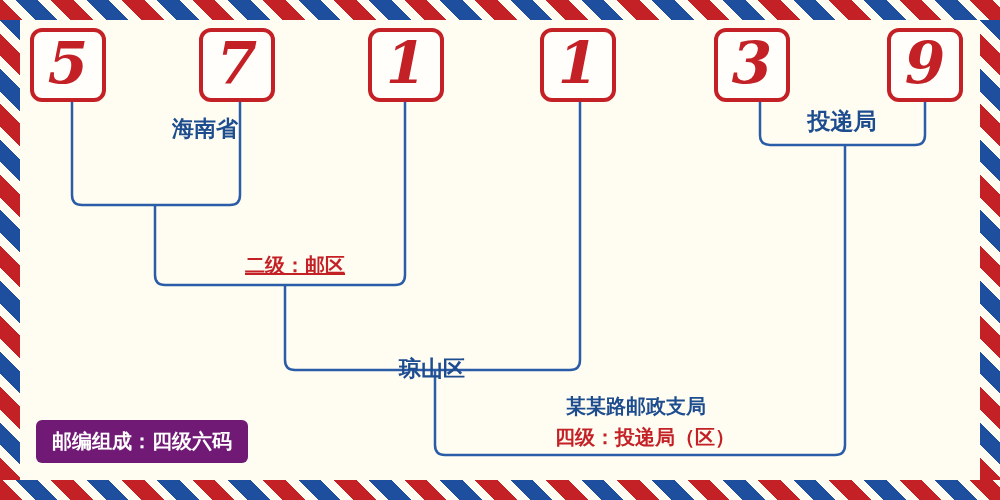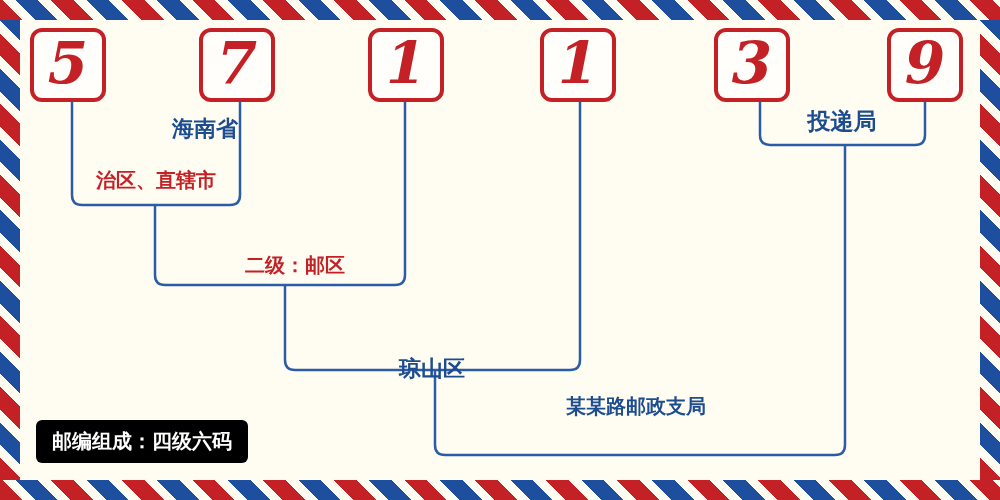--- a/index.html
+++ b/index.html
@@ -42,21 +42,21 @@
 
   .lbl {
     position:absolute; transform:translateX(-50%);
     white-space:nowrap; font-weight:700; text-align:center;
   }
   .navy { color:#1d4c8f; font-size:22px; }
   .red  { color:#c42127; font-size:20px; }
 
   .footer-badge {
     position:absolute; left:36px; top:420px;
-    background:#000000; color:#ffffff;
+    background:#701a75; color:#ffffff;
     font-size:20px; font-weight:700;
     padding:8px 16px; border-radius:6px; white-space:nowrap;
   }
 </style>
 </head>
 <body>
 
 <div class="canvas">
 
   <div class="edge edge-top stripes"></div>
@@ -85,25 +85,25 @@
     <span class="digit">1</span>
   </div>
   <div class="digit-box b5">
     <span class="digit">3</span>
   </div>
   <div class="digit-box b6">
     <span class="digit">9</span>
   </div>
 
   <div class="lbl navy" style="left:160px; top:114px;margin-left:45px;">海南省</div>
-  <div class="lbl red" style="left:156px; top:167px;">治区、直辖市</div>
 
-  <div class="lbl red" style="left:295px; top:252px;">二级：邮区</div>
+  <div class="lbl red" style="left:295px; top:252px;text-decoration:underline;">二级：邮区</div>
 
   <div class="lbl navy" style="left:432px; top:306px;margin-top:48px;">琼山区</div>
 
   <div class="lbl navy" style="left:636px; top:393px; font-size:20px;">某某路邮政支局</div>
+  <div class="lbl red" style="left:645px; top:424px;">四级：投递局（区）</div>
 
   <div class="lbl navy" style="left:842px; top:106px; font-size:23px;">投递局</div>
 
   <div class="footer-badge">邮编组成：四级六码</div>
 
 </div>
 
 </body></html>

